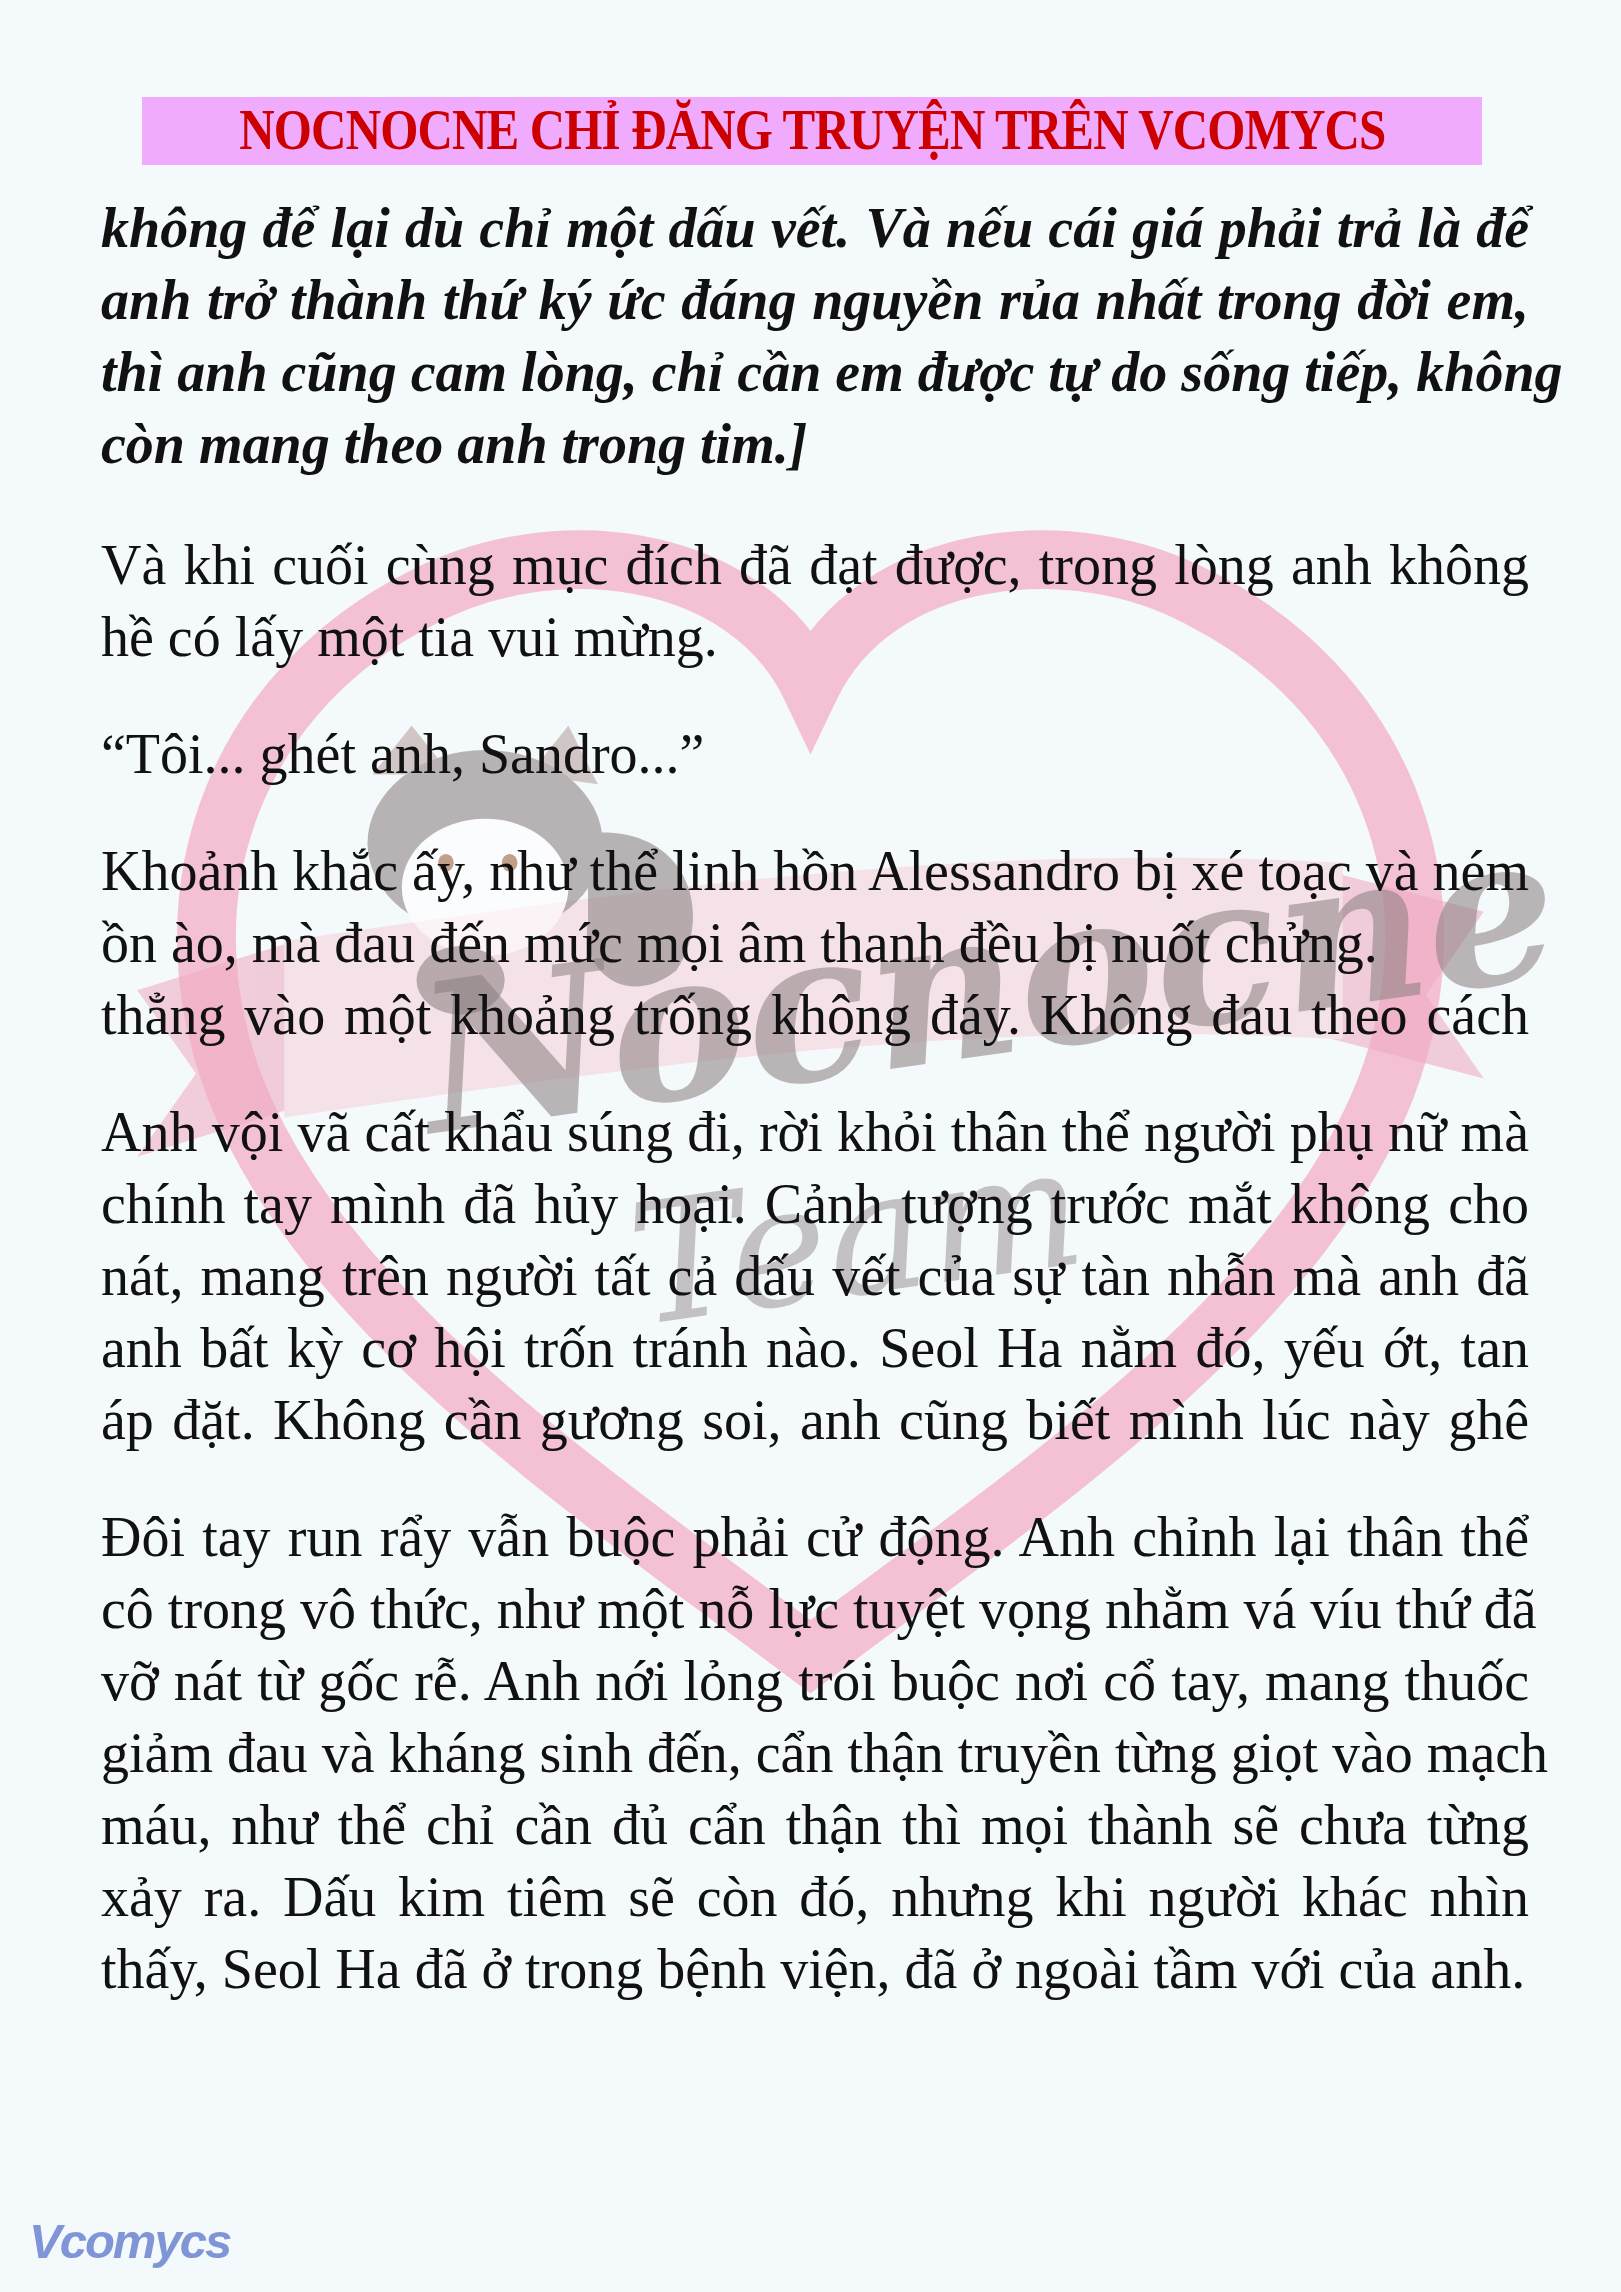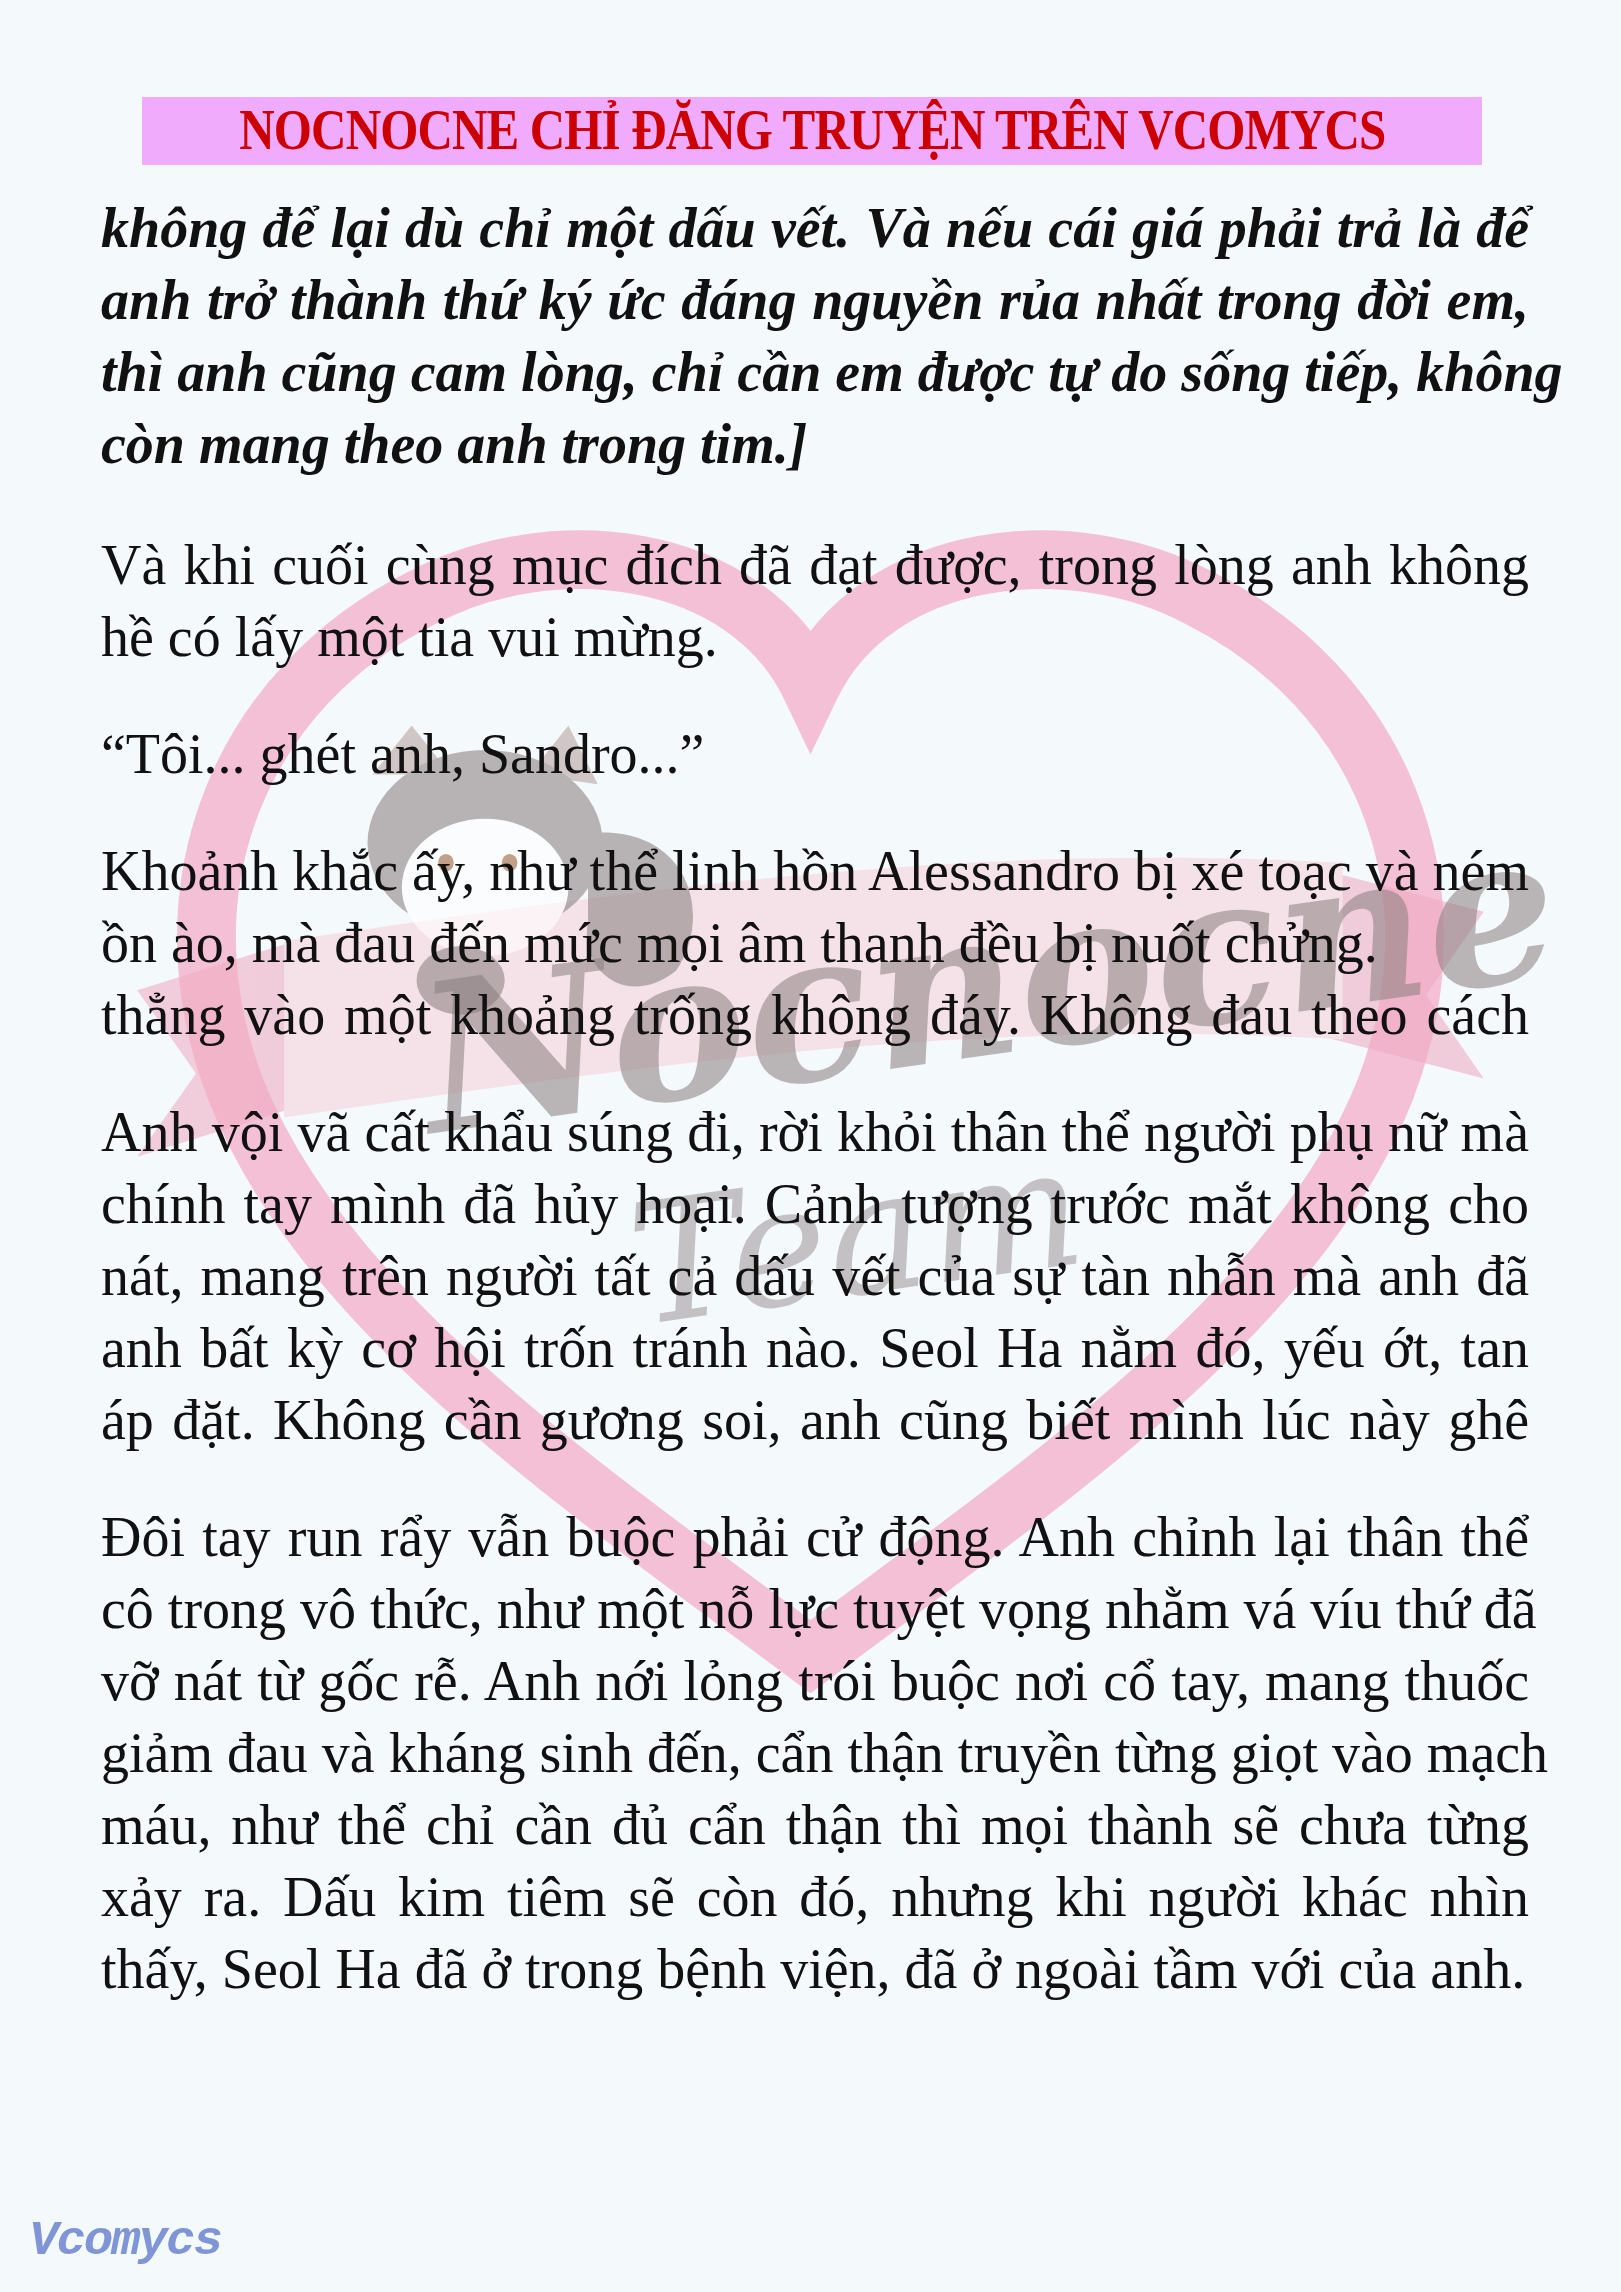--- a/index.html
+++ b/index.html
@@ -73,21 +73,21 @@
   .para .line.last {
     text-align-last: left;
   }
   .footer-logo {
     position: absolute;
     left: 29px;
     top: 2213px;
     z-index: 2;
   }
   .footer-logo span {
-    font-family: Liberation Mono, monospace;
+    font-family: Liberation Sans, sans-serif;
     font-style: italic;
     font-weight: bold;
     font-size: 49px;
     color: #7f95d6;
     letter-spacing: -2px;
   }
 </style>
 </head>
 <body>
 

